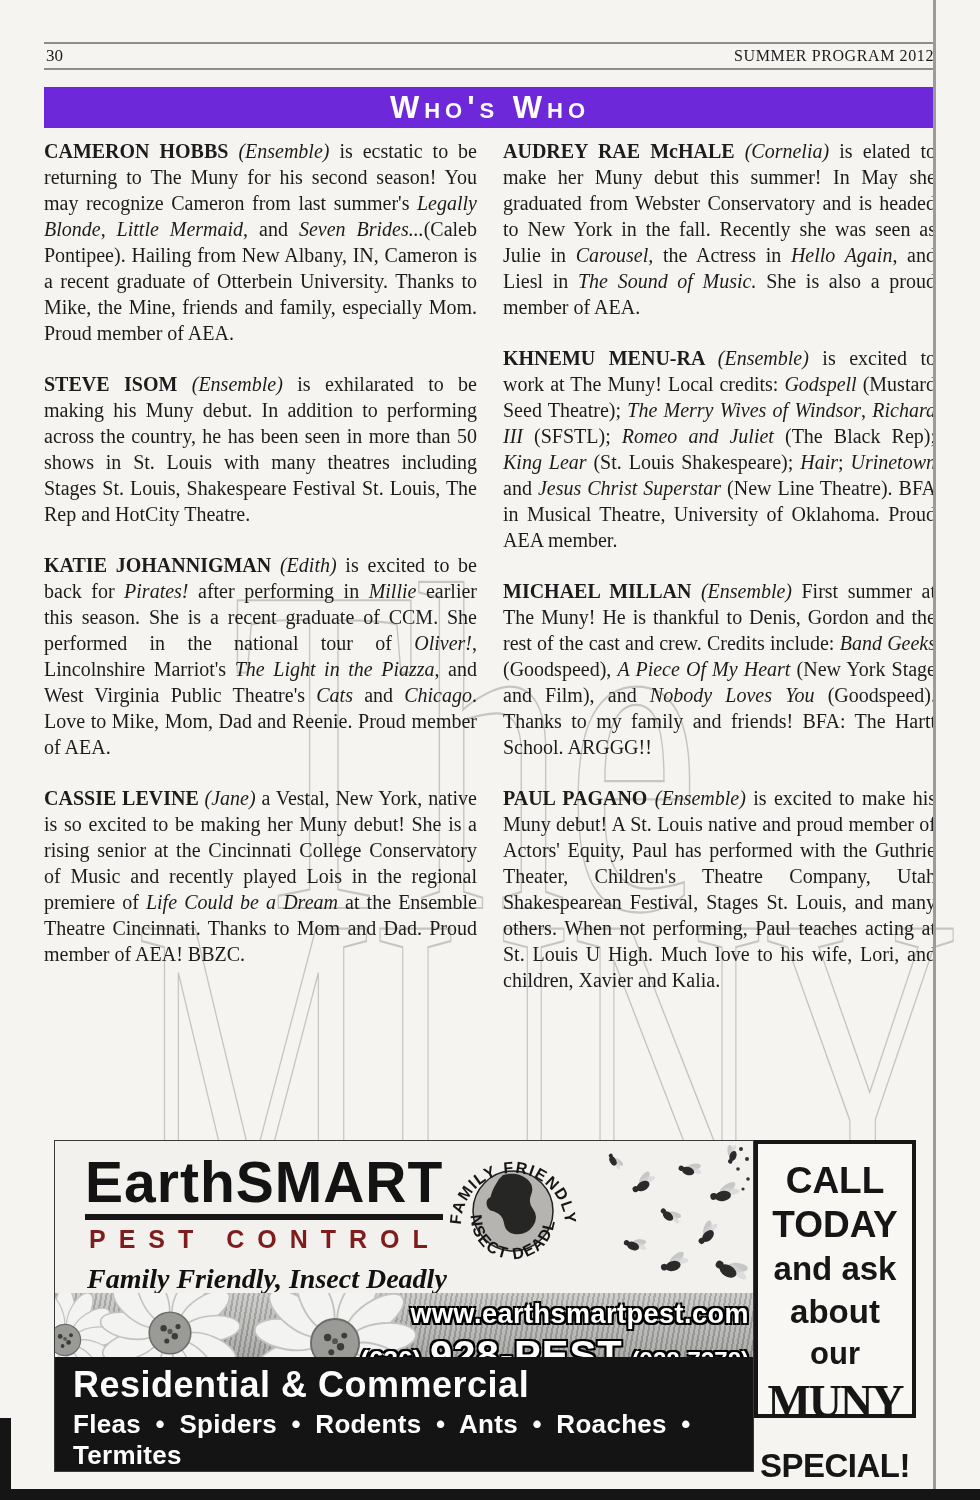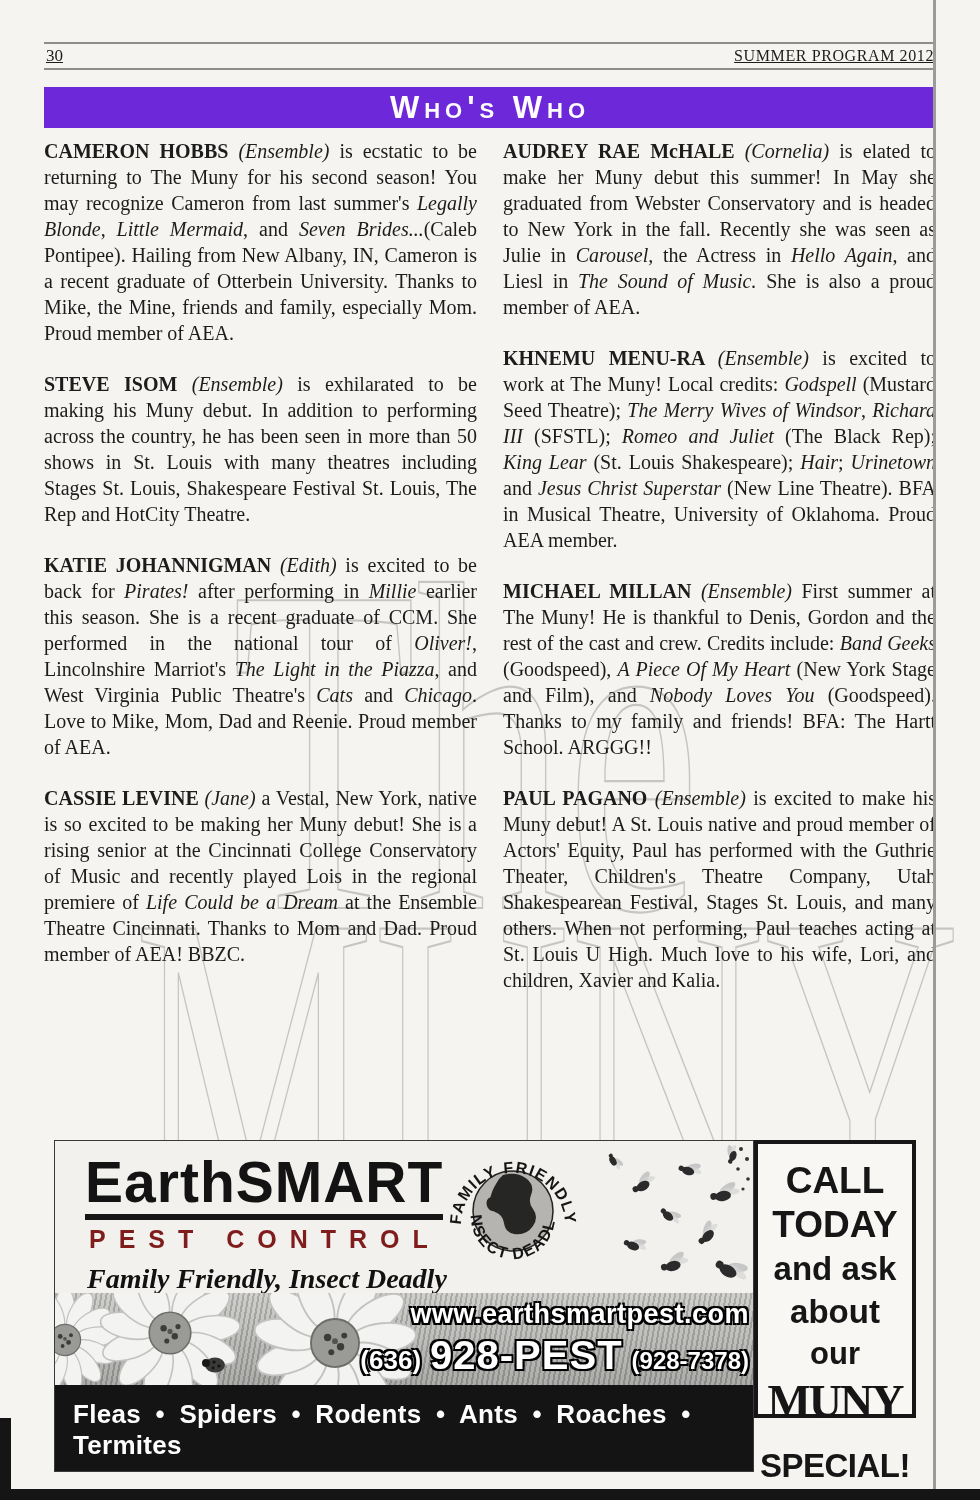--- a/index.html
+++ b/index.html
@@ -2,21 +2,21 @@
 <html><head>
 <meta charset="utf-8">
 <style>
   html,body{margin:0;padding:0;}
   body{
     width:980px;height:1500px;position:relative;overflow:hidden;
     background:#f5f4f1;color:#1c1c1c;
     font-family:"Liberation Serif","DejaVu Serif",serif;
   }
   
-  .pagehead{margin:0 44px;padding-top:42px;position:relative;z-index:1;text-decoration:underline;}
+  .pagehead{margin:0 44px;padding-top:42px;position:relative;z-index:1;}
   .ph-row{display:flex;justify-content:space-between;align-items:center;
     border-top:2px solid #8d8d8d;border-bottom:2px solid #8d8d8d;height:24px;padding:0 2px;}
   .ph-num{font-size:17px;}
   .ph-right{font-size:16px;letter-spacing:.6px;}
   .banner{margin:17px 44px 0;background:#6d28d9;height:41px;display:flex;align-items:center;justify-content:center;position:relative;z-index:1;}
   .banner span{color:#fdfdfd;font-variant:small-caps;font-size:31px;letter-spacing:5px;
     font-family:"Liberation Sans","DejaVu Sans",sans-serif;font-weight:600;}
   
   .watermark{position:absolute;top:0;left:0;z-index:0;}
   .wm{fill:none;stroke:#c6c5c2;stroke-width:2.2px;font-family:"Liberation Serif","DejaVu Serif",serif;}
@@ -186,20 +186,21 @@
       <div class="contact">
         <div class="website outline-txt">www.earthsmartpest.com</div>
         <div class="phone">
           <span class="ph-area outline-txt">(636)</span>
           <span class="ph-main outline-txt">928-PEST</span>
           <span class="ph-alt outline-txt">(928-7378)</span>
         </div>
       </div>
     </div>
     <div class="ad-strip">
+      <div class="strip-title">Residential &amp; Commercial</div>
       <div class="strip-items">Fleas • Spiders • Rodents • Ants • Roaches • Termites</div>
     </div>
   </div>
   <div class="ad-side">
     <div class="s1">CALL</div>
     <div class="s2">TODAY</div>
     <div class="s3">and ask</div>
     <div class="s4">about</div>
     <div class="s5">our</div>
     <div class="s6">MUNY</div>

